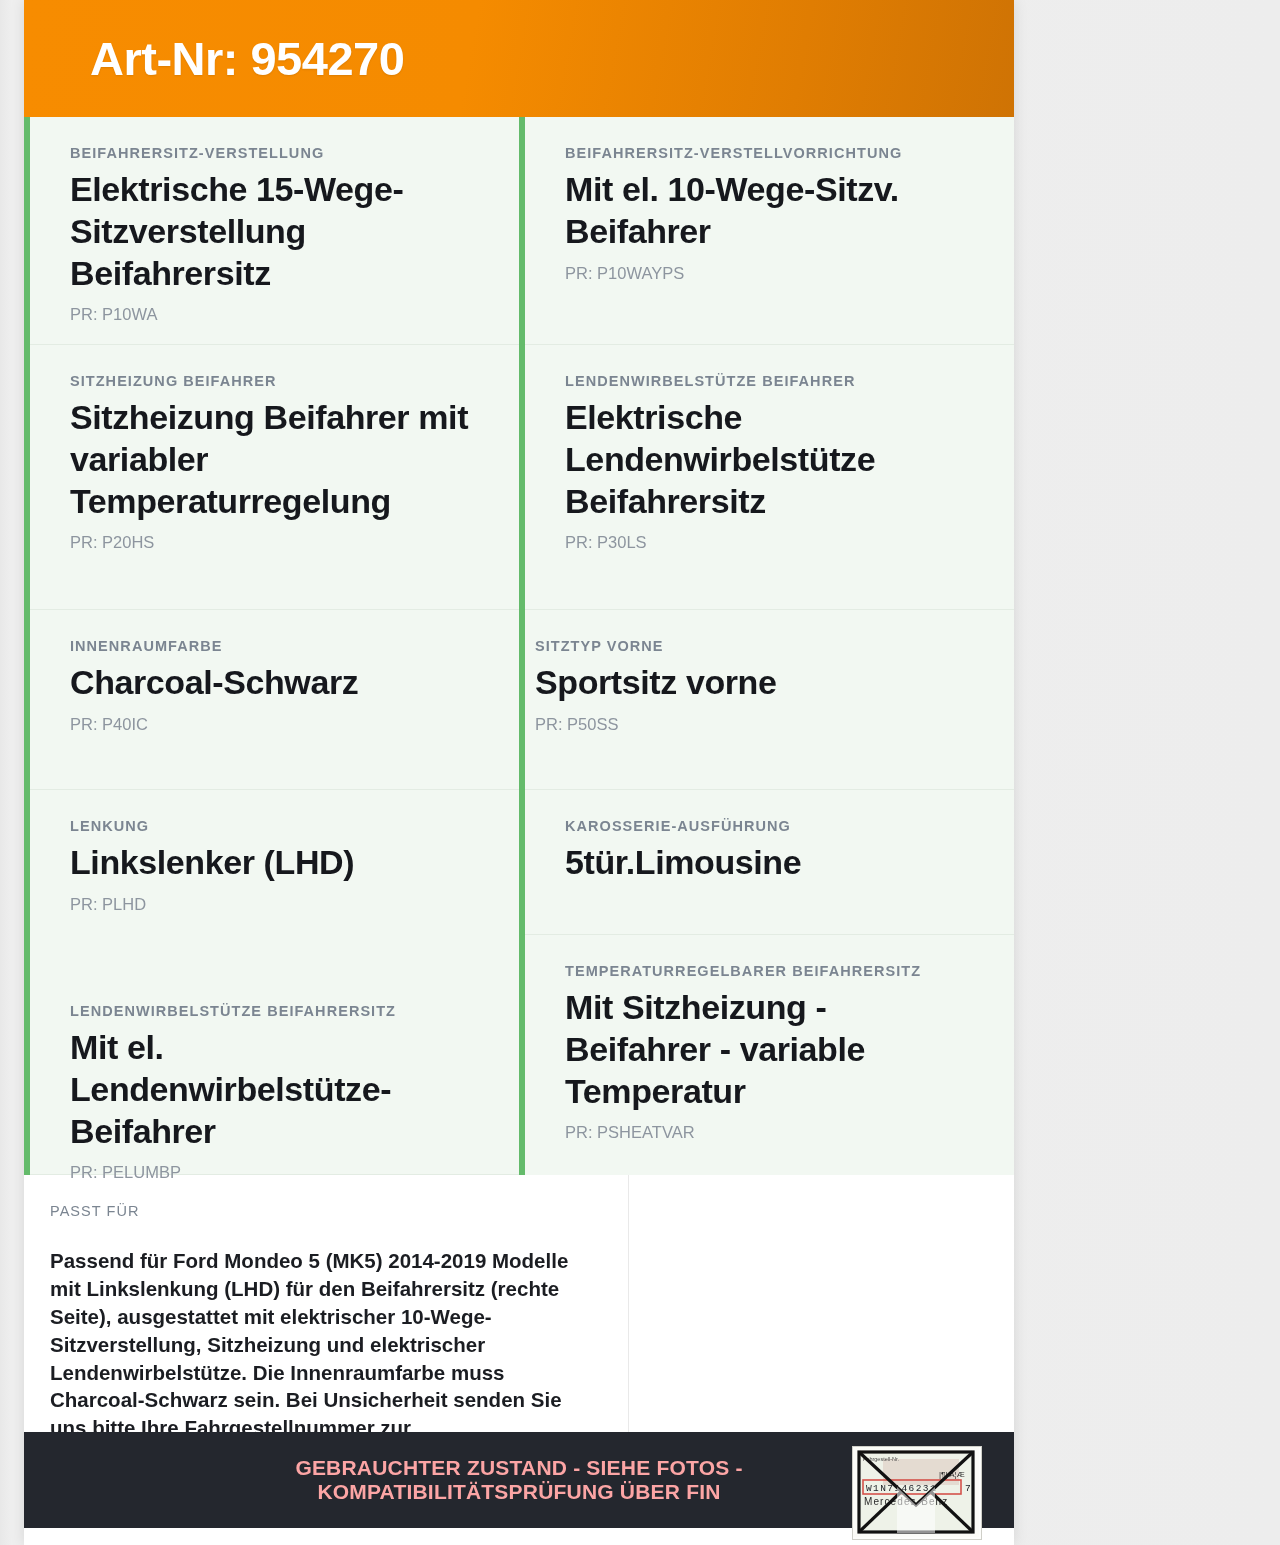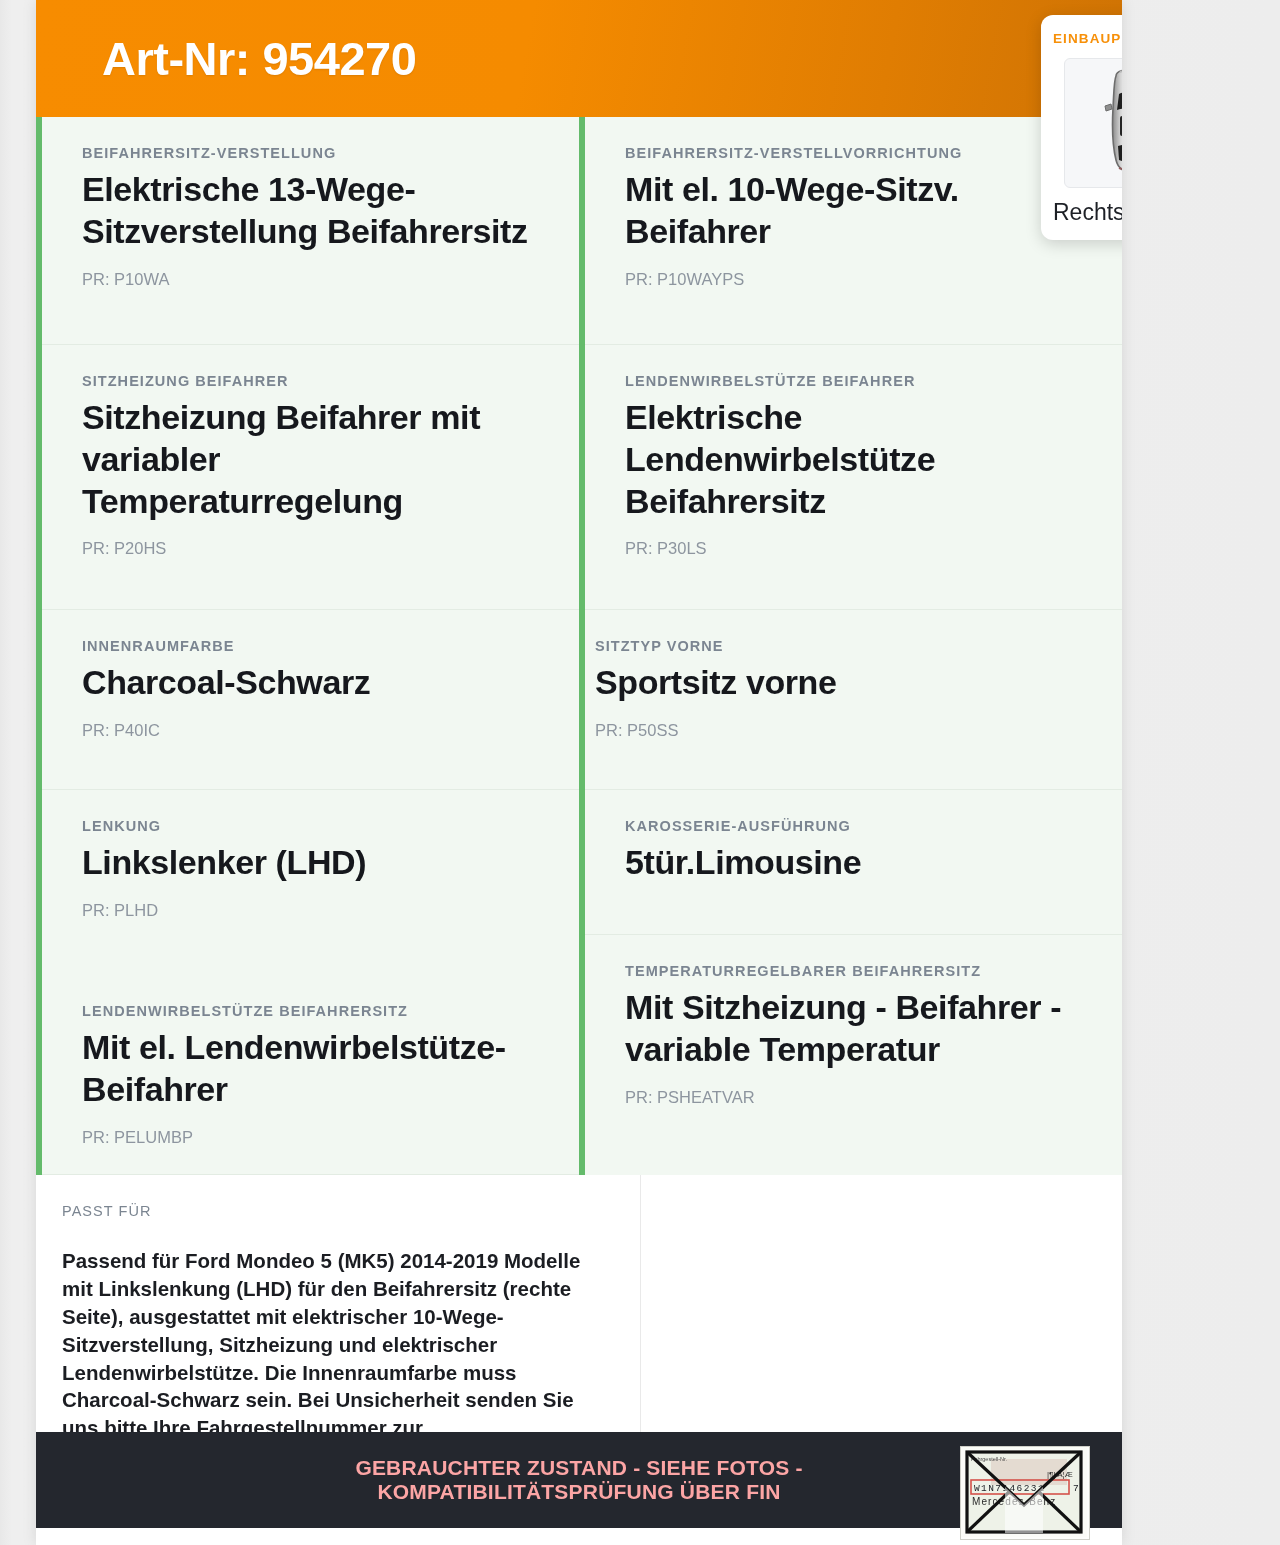--- a/index.html
+++ b/index.html
@@ -16,23 +16,23 @@
 
   .page {
     position: relative;
     width: 1280px;
     height: 1545px;
     background: linear-gradient(to right, #e8e8e8 0%, #efefef 12px, #ededed 100%);
   }
 
   .sheet {
     position: absolute;
-    left: 36px;
+    left: 24px;
     top: 0;
-    width: 1086px;
+    width: 990px;
     height: 1545px;
     background: #ffffff;
     box-shadow: 0 0 14px rgba(0,0,0,0.10);
     overflow: hidden;
   }
 
   
   .header {
     position: relative;
     height: 117px;
@@ -122,21 +122,21 @@
     white-space: nowrap;
   }
   .spec-value {
     font-size: 34px;
     font-weight: bold;
     color: #16181d;
     line-height: 1.23;
     letter-spacing: -0.4px;
   }
   .spec-pr {
-    margin-top: 17px;
+    margin-top: 11px;
     font-size: 16.5px;
     color: #8d959f;
   }
 
   
   .h-l1 { height: 228px; }
   .h-l2 { height: 265px; }
   .h-l3 { height: 180px; }
   .h-l4 { height: 200px; }
   .h-l5 { height: 185px; }
@@ -257,21 +257,21 @@
       </div>
       <div class="einbau-label">Rechts</div>
     </div>
 
     <div class="specs">
 
       <div class="col col-left">
 
         <div class="spec-card h-l1">
           <div class="spec-label">BEIFAHRERSITZ-VERSTELLUNG</div>
-          <div class="spec-value">Elektrische 13-Wege-Sitzverstellung Beifahrersitz</div>
+          <div class="spec-value">Elektrische 15-Wege-Sitzverstellung Beifahrersitz</div>
           <div class="spec-pr">PR: P10WA</div>
         </div>
 
         <div class="spec-card h-l2">
           <div class="spec-label">SITZHEIZUNG BEIFAHRER</div>
           <div class="spec-value">Sitzheizung Beifahrer mit variabler Temperaturregelung</div>
           <div class="spec-pr">PR: P20HS</div>
         </div>
 
         <div class="spec-card h-l3">

